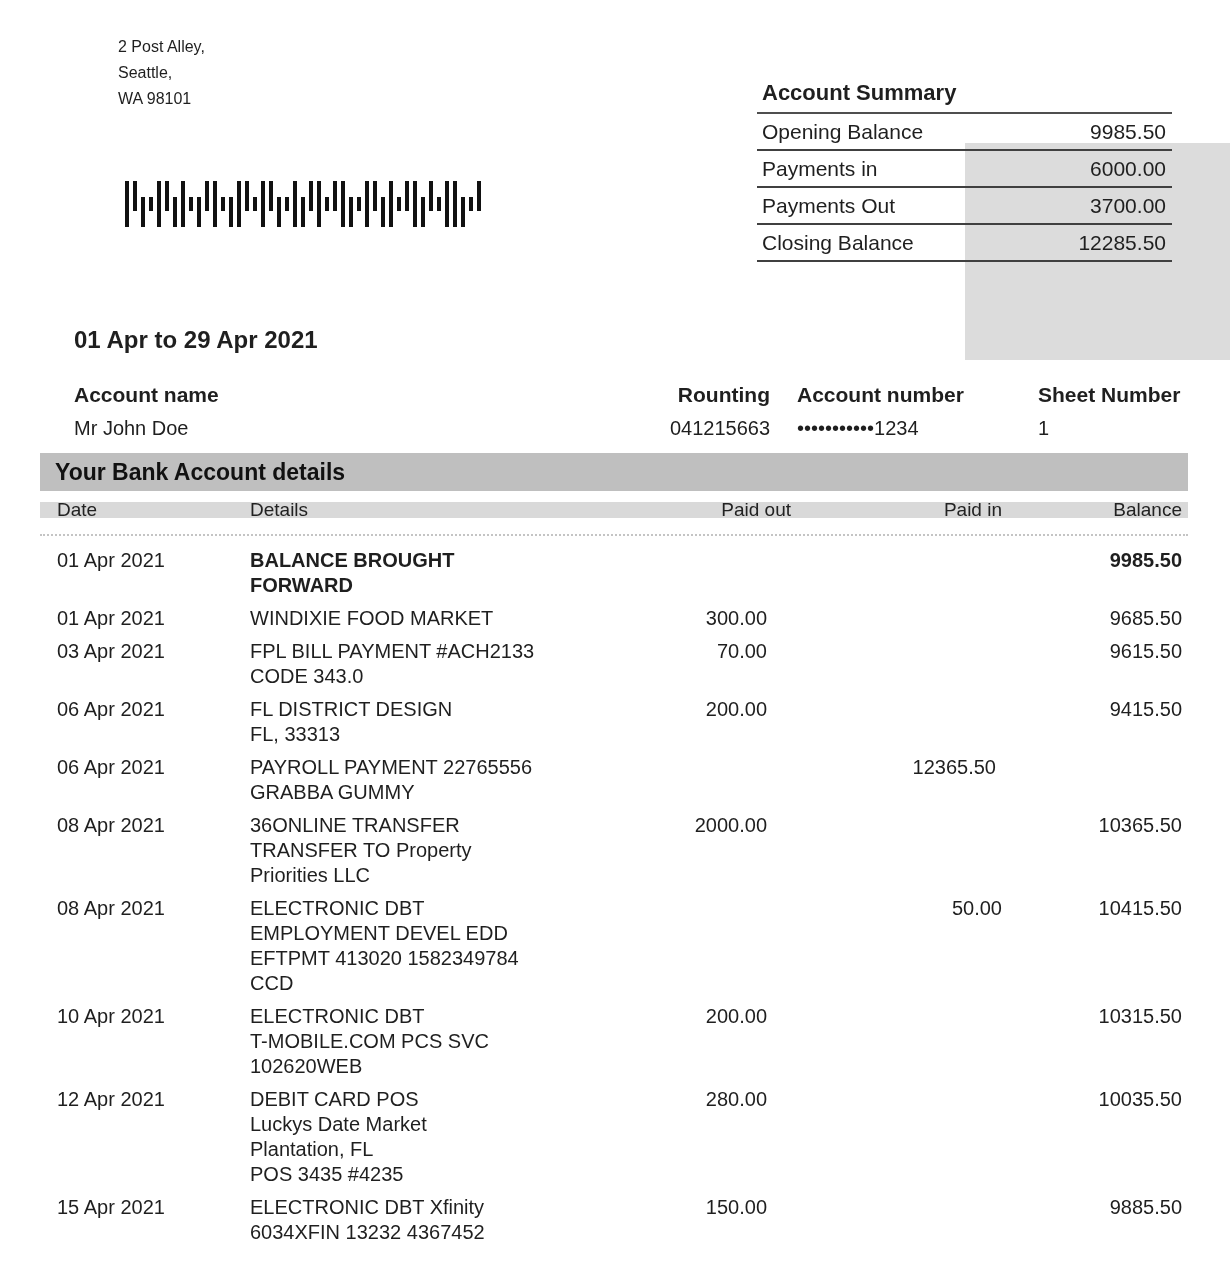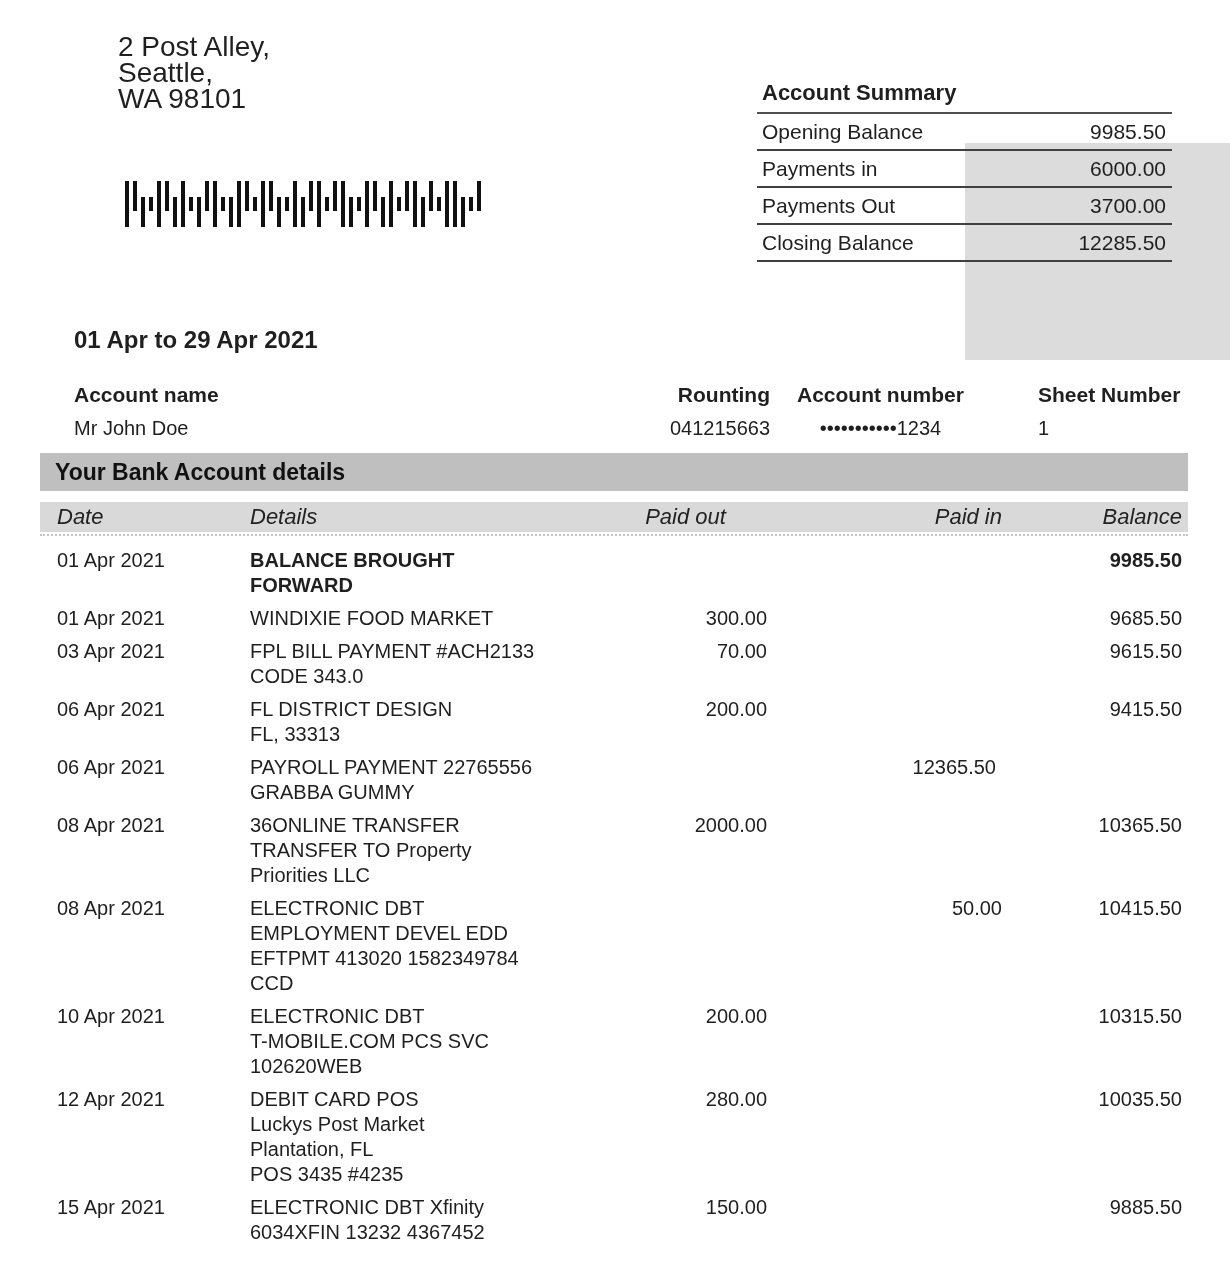--- a/index.html
+++ b/index.html
@@ -5,21 +5,21 @@
   html,body{margin:0;padding:0;background:#ffffff;}
   .page{
     position:relative;
     width:1230px;height:1270px;
     background:#ffffff;
     font-family:"Liberation Sans","DejaVu Sans",sans-serif;
     color:#1f1f1f;
     overflow:hidden;
   }
   
-  .address{position:absolute;left:118px;top:34px;font-size:28px;line-height:26px;}
+  .address{position:absolute;left:118px;top:34px;font-size:16px;line-height:26px;}
   
   .barcode{position:absolute;left:125px;top:181px;height:46px;display:flex;align-items:center;gap:4px;}
   .barcode span{width:4px;background:#111;display:block;}
   .barcode .F{height:46px;align-self:center;}
   .barcode .A{height:30px;align-self:flex-start;}
   .barcode .D{height:30px;align-self:flex-end;}
   .barcode .T{height:14px;align-self:center;}
   
   .summary-shade{position:absolute;left:965px;top:143px;width:265px;height:217px;background:#dcdcdc;}
   .summary{position:absolute;left:757px;top:80px;width:415px;}
@@ -27,31 +27,31 @@
   .summary-row{display:flex;justify-content:space-between;align-items:flex-end;
     height:37px;border-bottom:2px solid #404040;font-size:21px;padding:0 6px 5px 5px;box-sizing:border-box;}
   
   .period{position:absolute;left:74px;top:326px;font-size:24px;font-weight:bold;}
   
   .info-block{position:absolute;top:382px;font-size:21px;line-height:26px;}
   .info-label{font-weight:bold;}
   .info-value{margin-top:7px;font-size:20px;}
   .info-name{left:74px;}
   .info-routing{left:620px;width:150px;text-align:right;}
-  .info-acctnum{left:797px;text-align:center;}
+  .info-acctnum{left:797px;}
   .info-sheet{left:1038px;}
   
   .section-bar{position:absolute;left:40px;top:453px;width:1148px;height:38px;background:#bfbfbf;
     display:flex;align-items:center;padding-left:15px;box-sizing:border-box;font-weight:bold;font-size:23px;color:#111;}
-  .column-bar{position:absolute;left:40px;top:502px;width:1148px;height:30px;background:#d9d9d9;
-    font-style:italic;font-size:22px;color:#222;}
+  .column-bar{position:absolute;left:40px;top:502px;width:1148px;height:16px;background:#d9d9d9;
+    font-size:19px;color:#222;}
   .column-bar span{position:absolute;top:50%;transform:translateY(-50%);}
   .col-date{left:17px;}
   .col-details{left:210px;}
-  .col-paidout{left:562px;width:167px;text-align:center;}
+  .col-paidout{left:584px;width:167px;text-align:right;}
   .col-paidin{left:727px;width:235px;text-align:right;}
   .col-balance{left:962px;width:180px;text-align:right;}
   .dotted-sep{position:absolute;left:40px;top:534px;width:1148px;border-top:2px dotted #c4c4c4;}
   
   .txn-table{position:absolute;left:40px;top:548px;width:1148px;}
   .txn-row{display:grid;grid-template-columns:210px 350px 167px 235px 186px;
     margin-bottom:8px;font-size:20px;line-height:25px;}
   .cell{box-sizing:border-box;}
   .cell-date{padding-left:17px;}
   .cell-amt{text-align:right;}
@@ -264,21 +264,21 @@
         </div>
     <div class="cell cell-amt cell-paidout">200.00</div>
     <div class="cell cell-amt cell-paidin"></div>
     <div class="cell cell-amt cell-balance">10315.50</div>
   </div>
 
   <div class="txn-row">
     <div class="cell cell-date">12 Apr 2021</div>
     <div class="cell cell-details">
           <div>DEBIT CARD POS</div>
-          <div>Luckys Post Market</div>
+          <div>Luckys Date Market</div>
           <div>Plantation, FL</div>
           <div>POS 3435 #4235</div>
         </div>
     <div class="cell cell-amt cell-paidout">280.00</div>
     <div class="cell cell-amt cell-paidin"></div>
     <div class="cell cell-amt cell-balance">10035.50</div>
   </div>
 
   <div class="txn-row">
     <div class="cell cell-date">15 Apr 2021</div>

